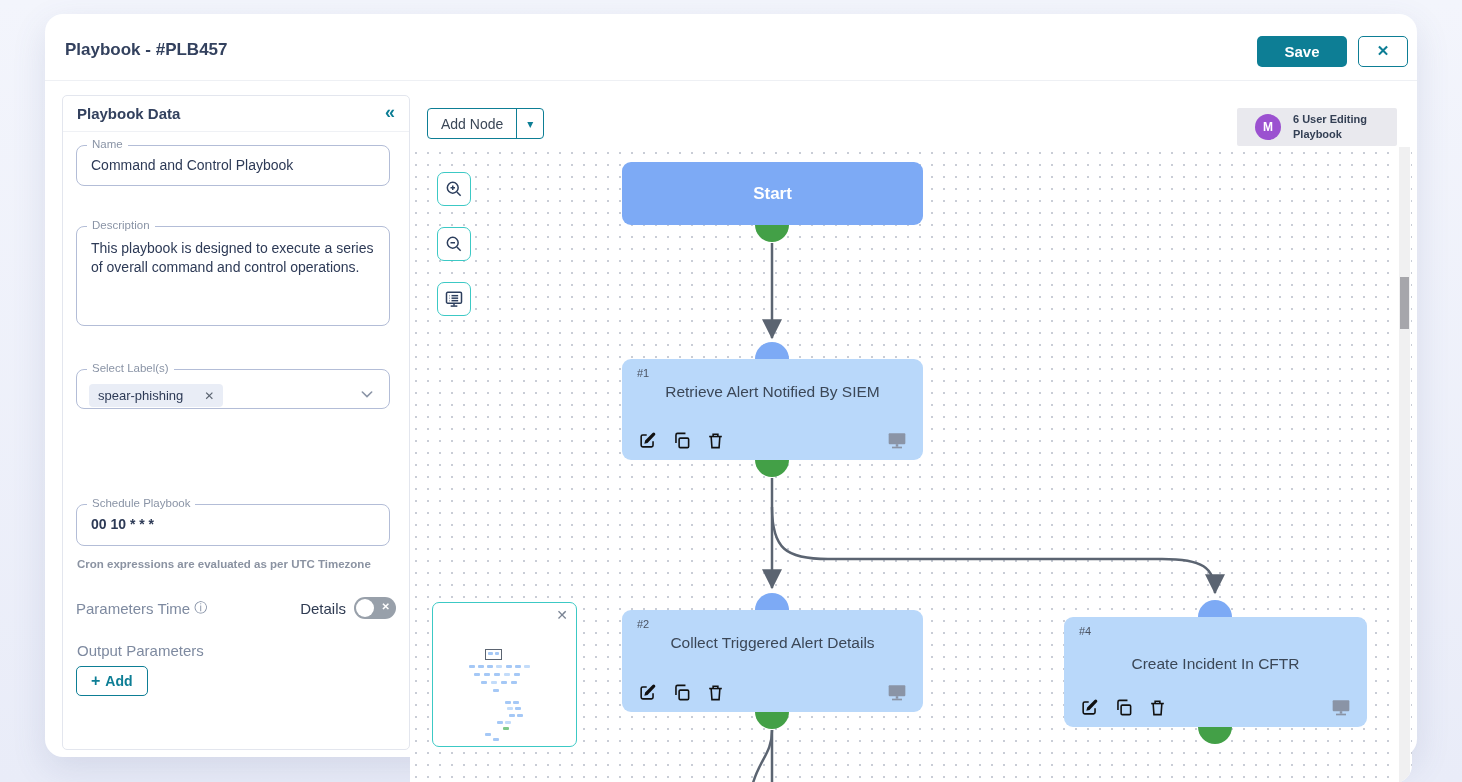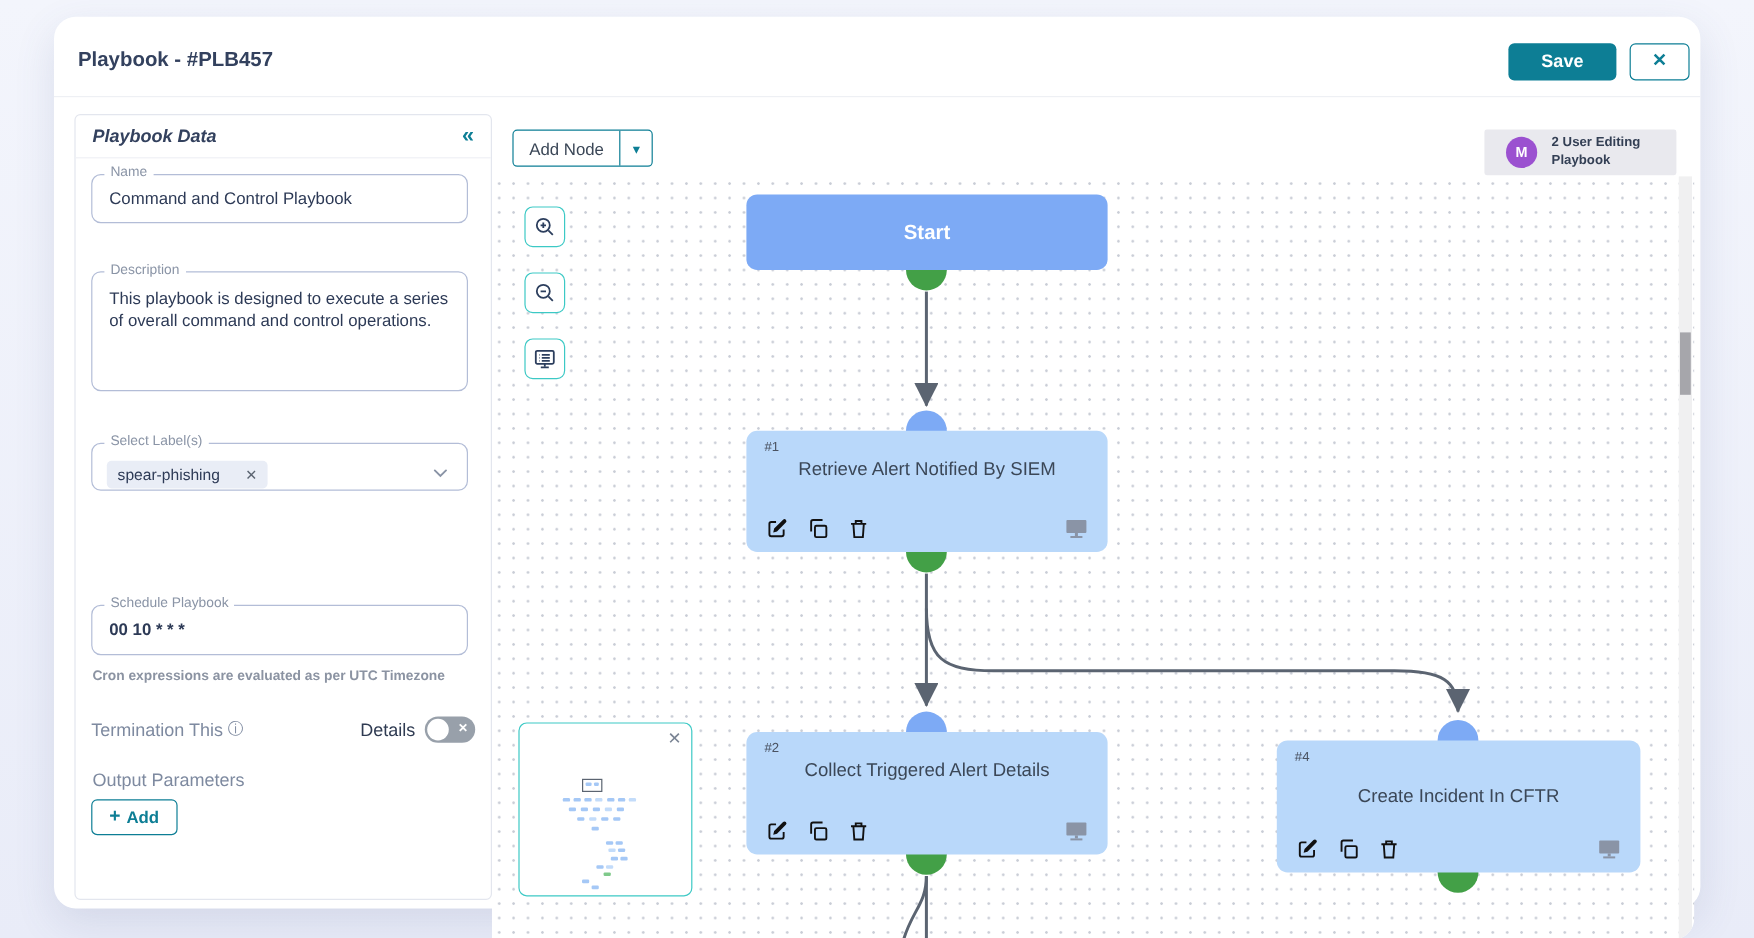--- a/index.html
+++ b/index.html
@@ -15,21 +15,21 @@
   .btn-save { position:absolute; left:1212px; top:22px; width:90px; height:31px; background:#0d7e95;
               color:#fff; font-weight:700; font-size:15px; border:none; border-radius:5px; cursor:pointer; }
   .btn-close { position:absolute; left:1313px; top:22px; width:50px; height:31px; background:#fff;
                border:1.5px solid #0d7e95; border-radius:5px; color:#0d7e95; font-size:15px;
                font-weight:700; cursor:pointer; line-height:27px; text-align:center; }
 
   
   .panel { position:absolute; left:17px; top:81px; width:348px; height:655px;
            border:1px solid #e3e6ee; border-radius:5px; background:#fff; }
   .panel-hdr { position:relative; height:36px; border-bottom:1px solid #eff1f5; }
-  .panel-title { position:absolute; left:14px; top:9px; font-size:15px; font-weight:700; color:#33415e;font-style:italic; }
+  .panel-title { position:absolute; left:14px; top:9px; font-size:15px; font-weight:700; color:#33415e; }
   .panel-collapse { position:absolute; right:14px; top:6px; font-size:18px; font-weight:700;
                     color:#0d7e95; cursor:pointer; }
 
   .field { position:absolute; left:13px; width:314px; border:1px solid #b3bdd7; border-radius:8px; background:#fff; }
   .field-label { position:absolute; top:-8px; left:10px; background:#fff; padding:0 5px;
                  font-size:11.5px; color:#8a94a6; white-space:nowrap; }
   .field-value { padding:11px 14px 0 14px; font-size:14px; color:#2d3a56; }
   .f-name { top:49px; height:41px; }
   .f-desc { top:130px; height:100px; }
   .f-desc .field-value { line-height:1.35; padding-top:12px; }
@@ -166,21 +166,21 @@
 
 
     <div class="field f-sched">
       <span class="field-label">Schedule Playbook</span>
       <div class="field-value">00 10 * * *</div>
     </div>
 
     <div class="cron-note">Cron expressions are evaluated as per UTC Timezone</div>
 
     <div class="term-row">
-      <span class="row-label">Termination This</span>
+      <span class="row-label">Parameters Time</span>
       <span class="info-glyph">ⓘ</span>
       <span class="row-right">
         <span class="row-value">Details</span>
         <span class="toggle off">
           <span class="knob"></span>
           <span class="glyph">✕</span>
         </span>
       </span>
     </div>
 
@@ -193,21 +193,21 @@
 
   <div class="canvas">
     <div class="canvas-strip">
       <div class="btn-addnode">
         <span class="lbl">Add Node</span>
         <span class="split"></span>
         <span class="caret">▾</span>
       </div>
       <div class="edit-badge">
         <span class="avatar">M</span>
-        <span class="txt">2 User Editing Playbook</span>
+        <span class="txt">6 User Editing Playbook</span>
       </div>
     </div>
 
     <div class="canvas-body">
 
       <svg class="edges" width="1002" height="636">
         <defs>
           <marker id="arrow" markerWidth="10" markerHeight="10" refX="7.5" refY="4" orient="auto">
             <path d="M0,0 L8,4 L0,8 Z" fill="#5b6471"></path>
           </marker>

